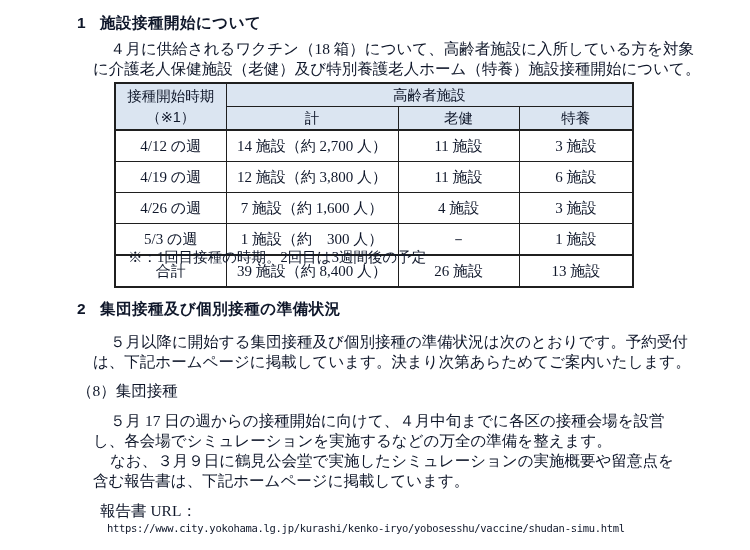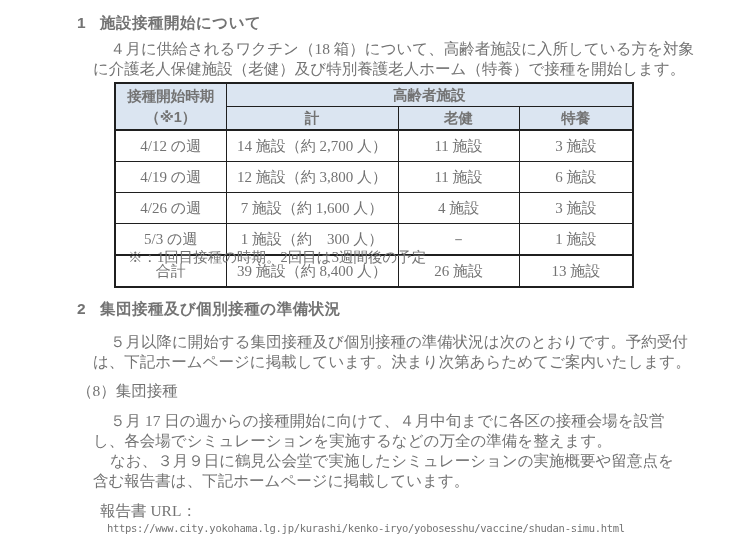--- a/index.html
+++ b/index.html
@@ -1,39 +1,39 @@
 <!DOCTYPE html>
 <html><head>
 <meta charset="utf-8">
 <style>
   html,body{margin:0;padding:0;background:#fff;}
   #page{
     position:relative;width:750px;height:550px;background:#ffffff;
-    color:#737373;overflow:hidden;
+    color:#0f172a;overflow:hidden;
     font-family:"Liberation Serif","DejaVu Serif",serif;
   }
   .abs{position:absolute;}
   .heading{
     font-family:"Liberation Sans","DejaVu Sans",sans-serif;
     font-weight:bold;font-size:15.5px;letter-spacing:.5px;white-space:nowrap;
   }
   .heading .num{display:inline-block;min-width:23px;}
   .para{font-size:15.5px;line-height:20px;white-space:nowrap;}
   .para .line{height:20px;}
   .para .ind{padding-left:17px;}
   table.fac{
     border-collapse:collapse;table-layout:fixed;
     font-size:15px;
   }
   table.fac,table.fac th,table.fac td{border:1px solid #1f1f1f;}
   table.fac{border-width:2px;}
   table.fac th{
     background:#dbe5f1;
     font-family:"Liberation Sans","DejaVu Sans",sans-serif;
-    font-weight:bold;font-size:14.5px;text-align:center;padding:0;
+    font-weight:normal;font-size:14.5px;text-align:center;padding:0;
   }
   table.fac td{
     text-align:center;padding:4px;height:22px;white-space:nowrap;
     font-family:"Liberation Serif","DejaVu Serif",serif;
   }
   table.fac thead tr th{height:22px;}
   table.fac tbody tr:first-child td{border-top:2px solid #1f1f1f;}
   table.fac tbody tr:last-child td{border-top:2px solid #1f1f1f;}
   .th-period-wrap div{line-height:21px;}
   .note{font-size:14.5px;white-space:nowrap;}
@@ -48,21 +48,21 @@
 <body>
 
 <div id="page">
 
   <div class="abs heading" style="left:77px;top:13px;">
     <span class="num">1</span><span>施設接種開始について</span>
   </div>
 
   <div class="abs para" style="left:93px;top:39px;">
     <div class="line ind">４月に供給されるワクチン（18 箱）について、高齢者施設に入所している方を対象</div>
-    <div class="line">に介護老人保健施設（老健）及び特別養護老人ホーム（特養）で接種を開始します。</div>
+    <div class="line">に介護老人保健施設（老健）及び特別養護老人ホーム（特養）施設接種開始について。</div>
   </div>
 
   <table class="fac abs" style="left:114px;top:82px;width:518px;">
     <colgroup>
       <col style="width:111px">
         <col style="width:172px">
         <col style="width:121px">
         <col style="width:114px">
     </colgroup>
     <thead>

